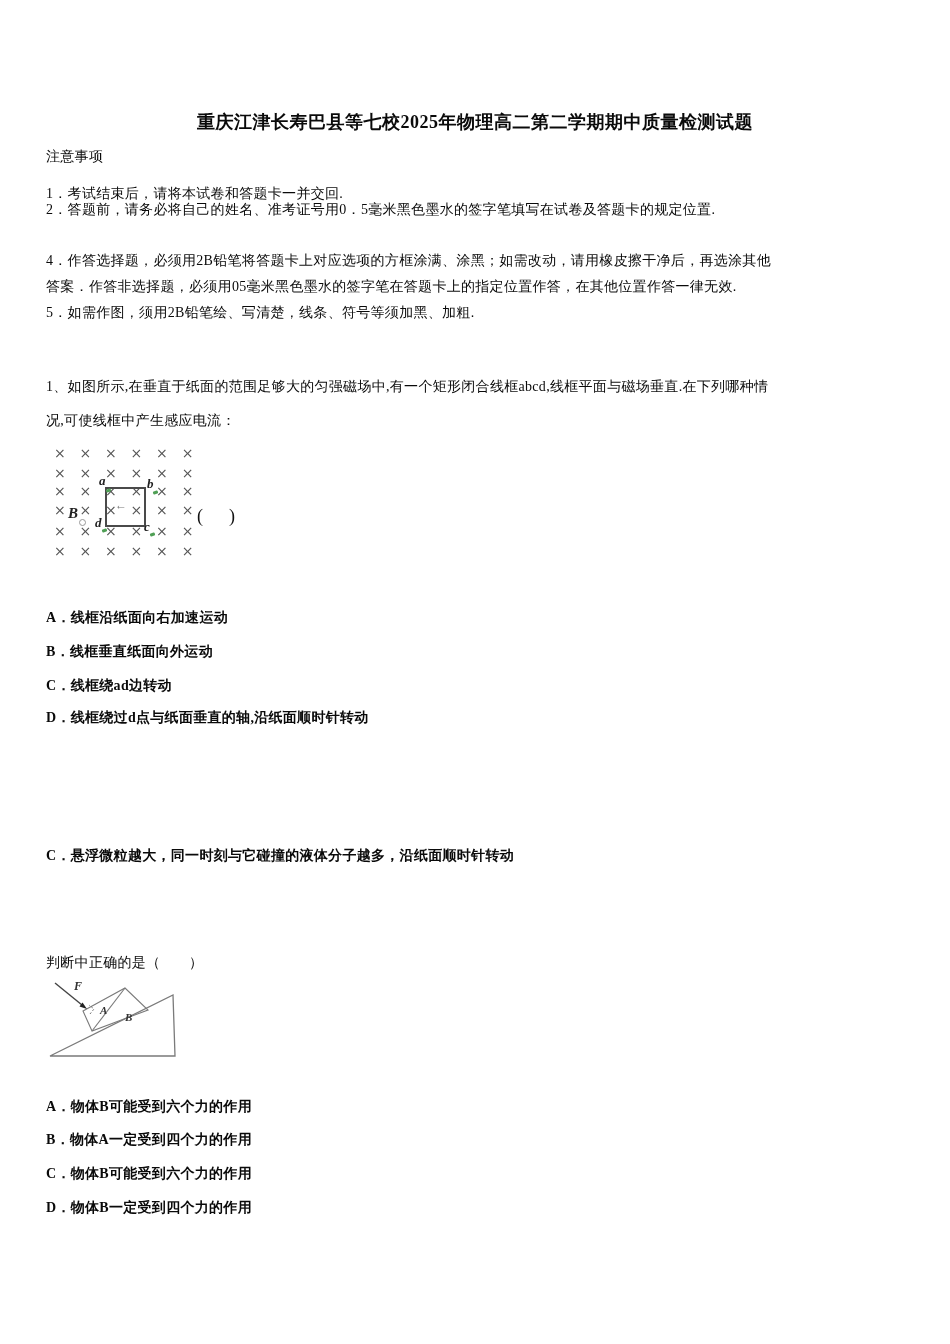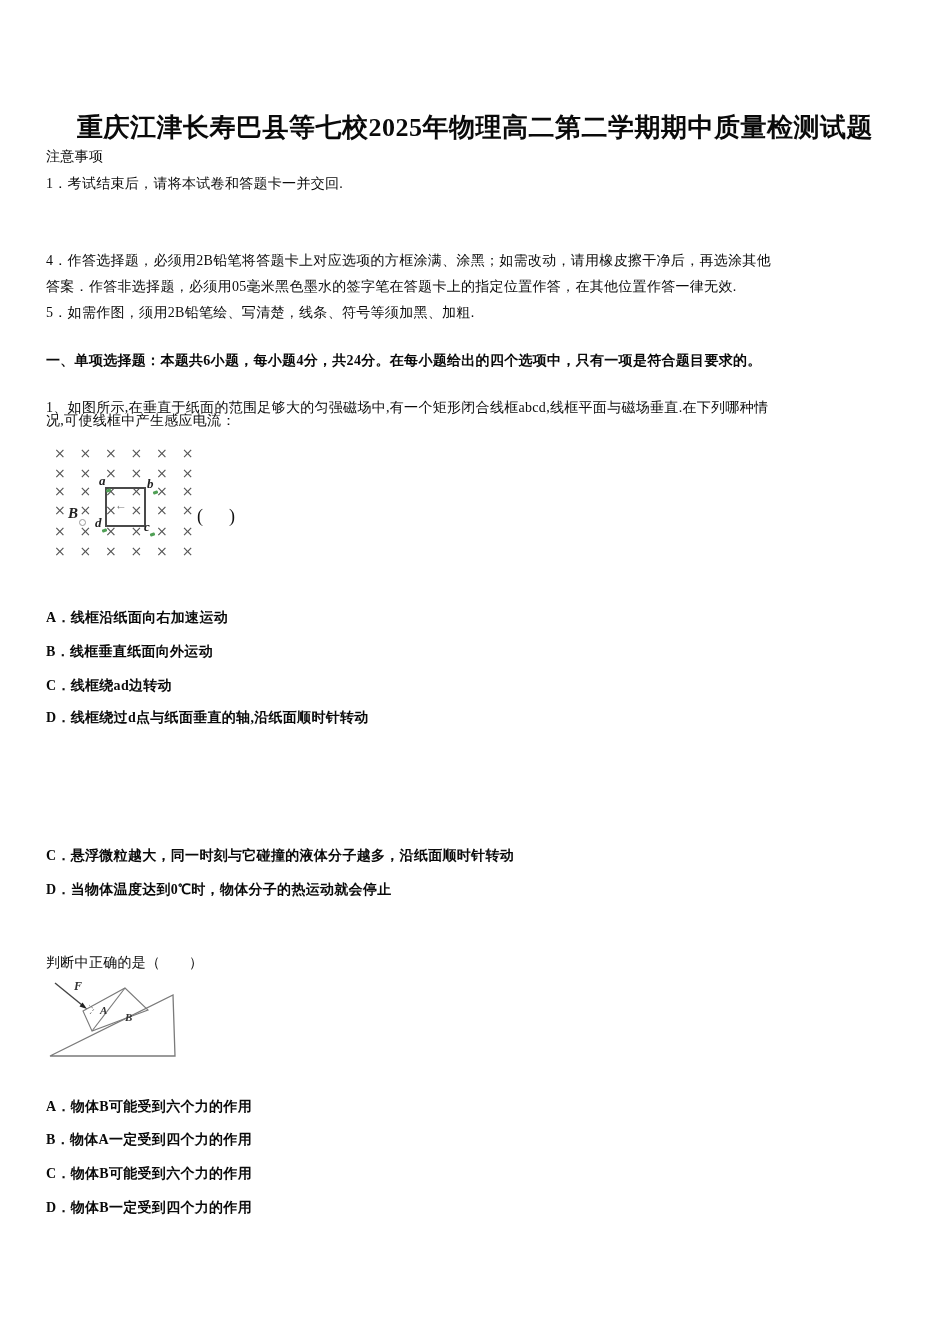--- a/index.html
+++ b/index.html
@@ -2,21 +2,21 @@
 <html><head>
 <meta charset="utf-8">
 <style>
   html,body { margin:0; padding:0; background:#ffffff; }
   .page {
     position:relative; width:950px; height:1344px; background:#ffffff;
     font-family:"Liberation Serif", serif; color:#0a0a0a; overflow:hidden;
   }
   .title {
     position:absolute; top:110px; left:0; width:100%; text-align:center;
-    font-size:26px; font-weight:bold; letter-spacing:0.5px; white-space:nowrap;
+    font-size:18px; font-weight:bold; letter-spacing:0.5px; white-space:nowrap;
   }
   .line {
     position:absolute; left:46px; font-size:14px; line-height:19px;
     white-space:nowrap; letter-spacing:0.3px;
   }
   .bold { font-weight:bold; }
   
   .fig1 { position:absolute; left:0; top:0; width:240px; height:130px; }
   .xrow {
     position:absolute; left:54px; font-family:"DejaVu Sans", sans-serif;
@@ -40,28 +40,28 @@
   svg text { font-family:"Liberation Serif", serif; font-style:italic; fill:#333; }
 </style>
 </head>
 <body>
 
 <div class="page">
 
   <div class="title">重庆江津长寿巴县等七校2025年物理高二第二学期期中质量检测试题</div>
 
   <div class="line" style="top:147px">注意事项</div>
-  <div class="line" style="top:174px">1．考试结束后，请将本试卷和答题卡一并交回.</div>
+  <div class="line" style="top:184px">1．考试结束后，请将本试卷和答题卡一并交回.</div>
+  <div class="line" style="top:200px">2．答题前，请务必将自己的姓名、准考证号用0．5毫米黑色墨水的签字笔填写在试卷及答题卡的规定位置.</div>
   <div class="line" style="top:251px">4．作答选择题，必须用2B铅笔将答题卡上对应选项的方框涂满、涂黑；如需改动，请用橡皮擦干净后，再选涂其他</div>
   <div class="line" style="top:277px">答案．作答非选择题，必须用05毫米黑色墨水的签字笔在答题卡上的指定位置作答，在其他位置作答一律无效.</div>
   <div class="line" style="top:303px">5．如需作图，须用2B铅笔绘、写清楚，线条、符号等须加黑、加粗.</div>
 
-  <div class="line bold" style="top:351px">一、单项选择题：本题共6小题，每小题4分，共24分。在每小题给出的四个选项中，只有一项是符合题目要求的。</div>
 
-  <div class="line" style="top:398px">1、如图所示,在垂直于纸面的范围足够大的匀强磁场中,有一个矩形闭合线框abcd,线框平面与磁场垂直.在下列哪种情</div>
+  <div class="line" style="top:377px">1、如图所示,在垂直于纸面的范围足够大的匀强磁场中,有一个矩形闭合线框abcd,线框平面与磁场垂直.在下列哪种情</div>
   <div class="line" style="top:411px">况,可使线框中产生感应电流：</div>
 
   <div class="fig1">
     <div class="xrow" style="top:446px">××××××</div>
     <div class="xrow" style="top:466px">××××××</div>
     <div class="xrow" style="top:484px">××××××</div>
     <div class="xrow" style="top:503px">××××××</div>
     <div class="xrow" style="top:524px">××××××</div>
     <div class="xrow" style="top:544px">××××××</div>
     <div class="coil"></div>
@@ -78,21 +78,20 @@
     <div class="cursor-mark">←</div>
     <div class="answer-blank">(　)</div>
   </div>
 
   <div class="line bold" style="top:608px">A．线框沿纸面向右加速运动</div>
   <div class="line bold" style="top:642px">B．线框垂直纸面向外运动</div>
   <div class="line bold" style="top:676px">C．线框绕ad边转动</div>
   <div class="line bold" style="top:708px">D．线框绕过d点与纸面垂直的轴,沿纸面顺时针转动</div>
 
   <div class="line bold" style="top:846px">C．悬浮微粒越大，同一时刻与它碰撞的液体分子越多，沿纸面顺时针转动</div>
-  <div class="line bold" style="top:880px">D．当物体温度达到0℃时，物体分子的热运动就会停止</div>
 
   <div class="line" style="top:953px">判断中正确的是（　　）</div>
 
   <svg class="fig3" viewBox="0 0 140 90">
     <polygon points="5,81 130,81 128,20" fill="none" stroke="#7a7a7a" stroke-width="1.3"></polygon>
     <path d="M47,56 L38,36 L80,13 L103,35 Z" fill="none" stroke="#7a7a7a" stroke-width="1.1"></path>
     <line x1="47" y1="56" x2="80" y2="13" stroke="#7a7a7a" stroke-width="1.1"></line>
     <line x1="10" y1="8" x2="37" y2="30" stroke="#444" stroke-width="1.4"></line>
     <polygon points="42,34 34.5,31.5 37.5,27.5" fill="#222"></polygon>
     <polyline points="45,39 49,34 44,30" fill="none" stroke="#666" stroke-width="0.9" stroke-dasharray="2,2"></polyline>

